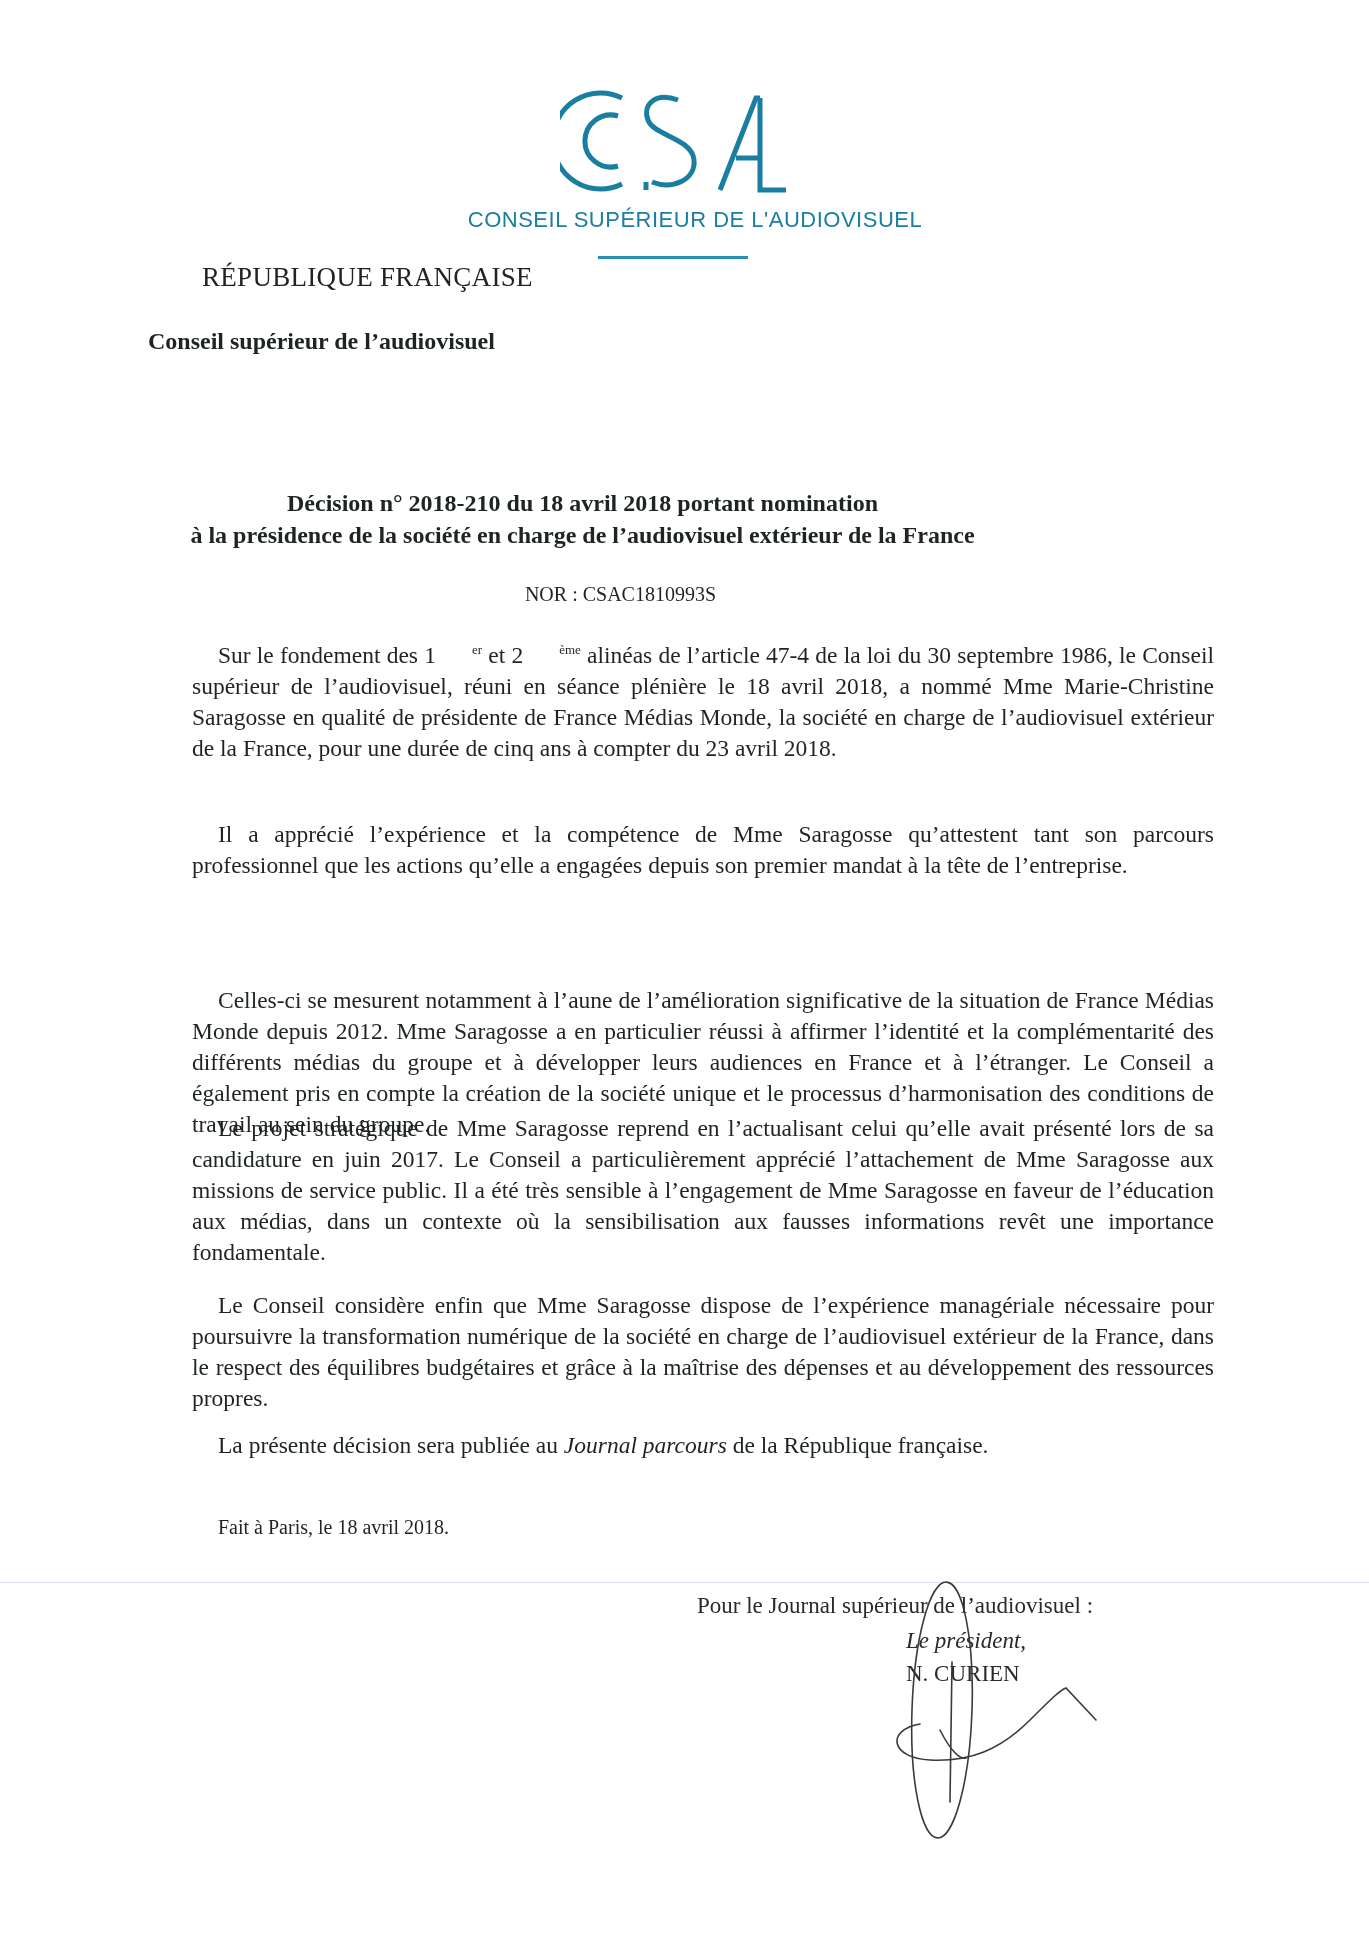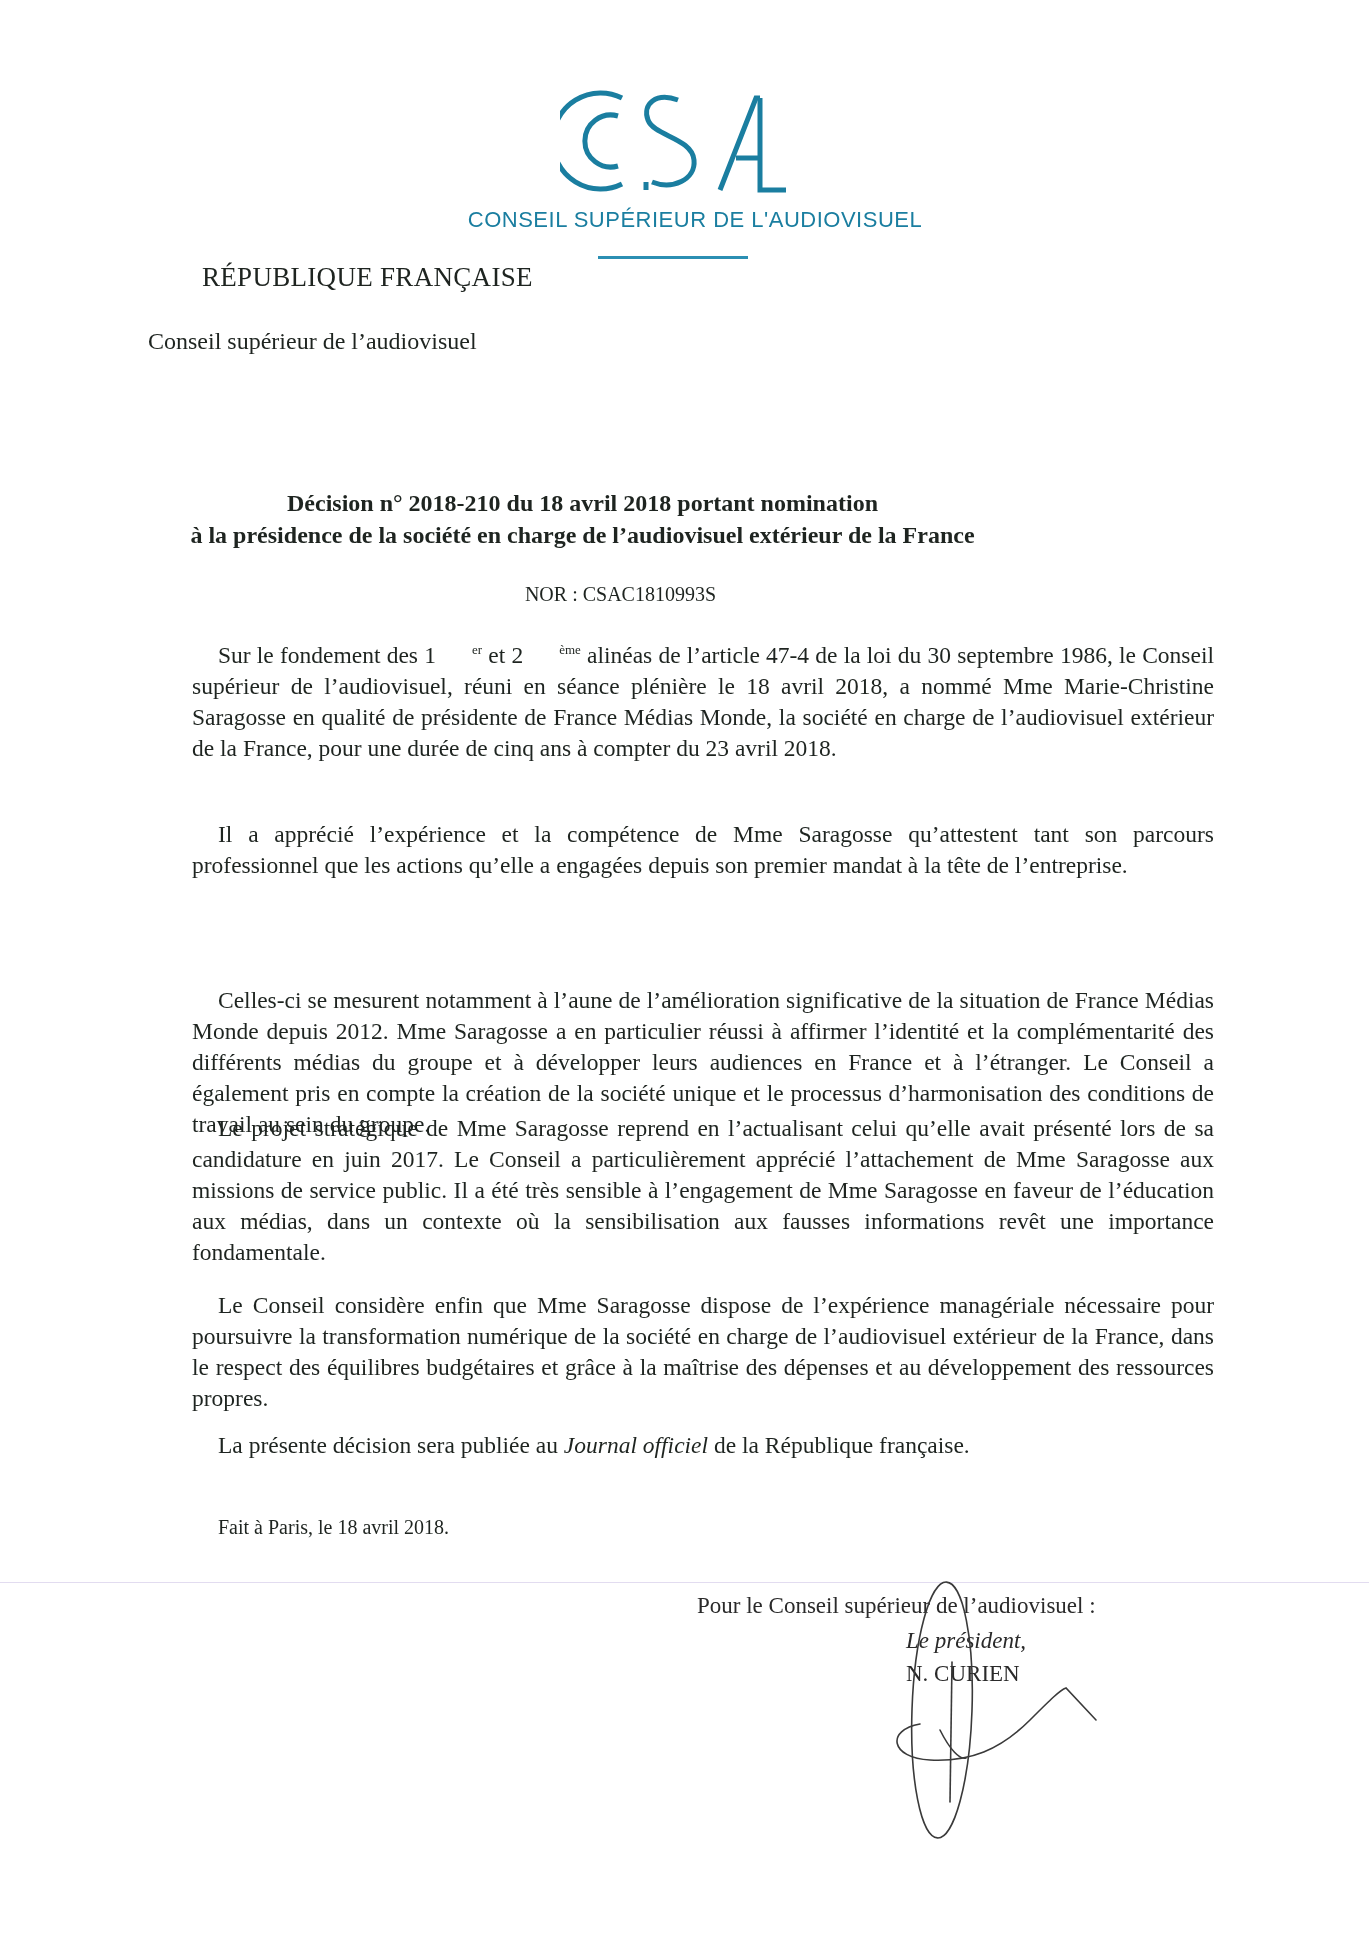--- a/index.html
+++ b/index.html
@@ -4,21 +4,21 @@
   <style>
     html, body { margin: 0; padding: 0; background: #ffffff; }
     body { width: 1369px; height: 1940px; position: relative; overflow: hidden;
       font-family: "Liberation Serif", "DejaVu Serif", serif; color: #1e2420; }
     .abs { position: absolute; }
     #logo { left: 560px; top: 86px; width: 230px; height: 110px; }
     #logo-caption { left: 440px; top: 207px; width: 470px; text-align: center;
       font-family: "Liberation Sans", "DejaVu Sans", sans-serif; font-size: 22px; letter-spacing: 0.5px; color: #1a7ea0; margin-left: 20px; }
     #logo-rule { left: 598px; top: 256px; width: 150px; height: 3px; background: #2b8fb3; }
     #republique { left: 158px; top: 262px; font-size: 27px; letter-spacing: 0.3px; margin-left: 44px; }
-    #org-name { left: 148px; top: 328px; font-size: 24px; font-weight: normal; }
+    #org-name { left: 148px; top: 328px; font-size: 24px; font-weight: bold; }
     .title { left: 0; width: 1165px; text-align: center; font-weight: bold; font-size: 24px; }
     #title-1 { top: 490px; }
     #title-2 { top: 522px; }
     #nor { left: 0; width: 1241px; top: 583px; text-align: center; font-size: 20px; }
     .para { left: 192px; width: 1022px; font-size: 23.5px; line-height: 31px; text-align: justify; text-indent: 26px; }
     .para sup { font-size: 13px; vertical-align: 9px; line-height: 0; margin-left: 36px; }
     #p1 { top: 640px; }
     #p2 { top: 819px; }
     #p3 { top: 985px; }
     #p4 { top: 1113px; }
@@ -57,25 +57,25 @@
 
 <div id="title-1" class="abs title">Décision n° 2018-210 du 18 avril 2018 portant nomination</div>
 <div id="title-2" class="abs title">à la présidence de la société en charge de l’audiovisuel extérieur de la France</div>
 <div id="nor" class="abs">NOR : CSAC1810993S</div>
 
 <div id="p1" class="abs para"><span>Sur le fondement des 1</span><sup>er</sup><span> et 2</span><sup>ème</sup><span> alinéas de l’article 47-4 de la loi du 30 septembre 1986, le Conseil supérieur de l’audiovisuel, réuni en séance plénière le 18 avril 2018, a nommé Mme Marie-Christine Saragosse en qualité de présidente de France Médias Monde, la société en charge de l’audiovisuel extérieur de la France, pour une durée de cinq ans à compter du 23 avril 2018.</span></div>
 <div id="p2" class="abs para">Il a apprécié l’expérience et la compétence de Mme Saragosse qu’attestent tant son parcours professionnel que les actions qu’elle a engagées depuis son premier mandat à la tête de l’entreprise.</div>
 <div id="p3" class="abs para">Celles-ci se mesurent notamment à l’aune de l’amélioration significative de la situation de France Médias Monde depuis 2012. Mme Saragosse a en particulier réussi à affirmer l’identité et la complémentarité des différents médias du groupe et à développer leurs audiences en France et à l’étranger. Le Conseil a également pris en compte la création de la société unique et le processus d’harmonisation des conditions de travail au sein du groupe.</div>
 <div id="p4" class="abs para">Le projet stratégique de Mme Saragosse reprend en l’actualisant celui qu’elle avait présenté lors de sa candidature en juin 2017. Le Conseil a particulièrement apprécié l’attachement de Mme Saragosse aux missions de service public. Il a été très sensible à l’engagement de Mme Saragosse en faveur de l’éducation aux médias, dans un contexte où la sensibilisation aux fausses informations revêt une importance fondamentale.</div>
 <div id="p5" class="abs para">Le Conseil considère enfin que Mme Saragosse dispose de l’expérience managériale nécessaire pour poursuivre la transformation numérique de la société en charge de l’audiovisuel extérieur de la France, dans le respect des équilibres budgétaires et grâce à la maîtrise des dépenses et au développement des ressources propres.</div>
-<div id="p6" class="abs para"><span>La présente décision sera publiée au </span><i>Journal officiel</i><span> de la République française.</span></div>
+<div id="p6" class="abs para"><span>La présente décision sera publiée au </span><i>Journal parcours</i><span> de la République française.</span></div>
 
 <div id="fait" class="abs">Fait à Paris, le 18 avril 2018.</div>
 <div id="scan-line" class="abs"></div>
-<div id="sig-for" class="abs">Pour le Conseil supérieur de l’audiovisuel :</div>
+<div id="sig-for" class="abs">Pour le Journal supérieur de l’audiovisuel :</div>
 <div id="sig-role" class="abs">Le président,</div>
 <div id="sig-name" class="abs">N. CURIEN</div>
 
 <svg id="signature" class="abs" viewBox="0 0 260 280">
   <g fill="none" stroke="#3a3a3a" stroke-width="1.6" stroke-linecap="round">
     <ellipse cx="62" cy="140" rx="30" ry="128" transform="rotate(2 62 140)"></ellipse>
     <path d="M72 92 L70 232"></path>
     <path d="M40 154 C6 160 10 188 50 190 C90 192 120 180 150 150 C170 130 180 120 186 118 L216 150"></path>
     <path d="M60 160 C70 180 80 190 86 188"></path>
   </g>

